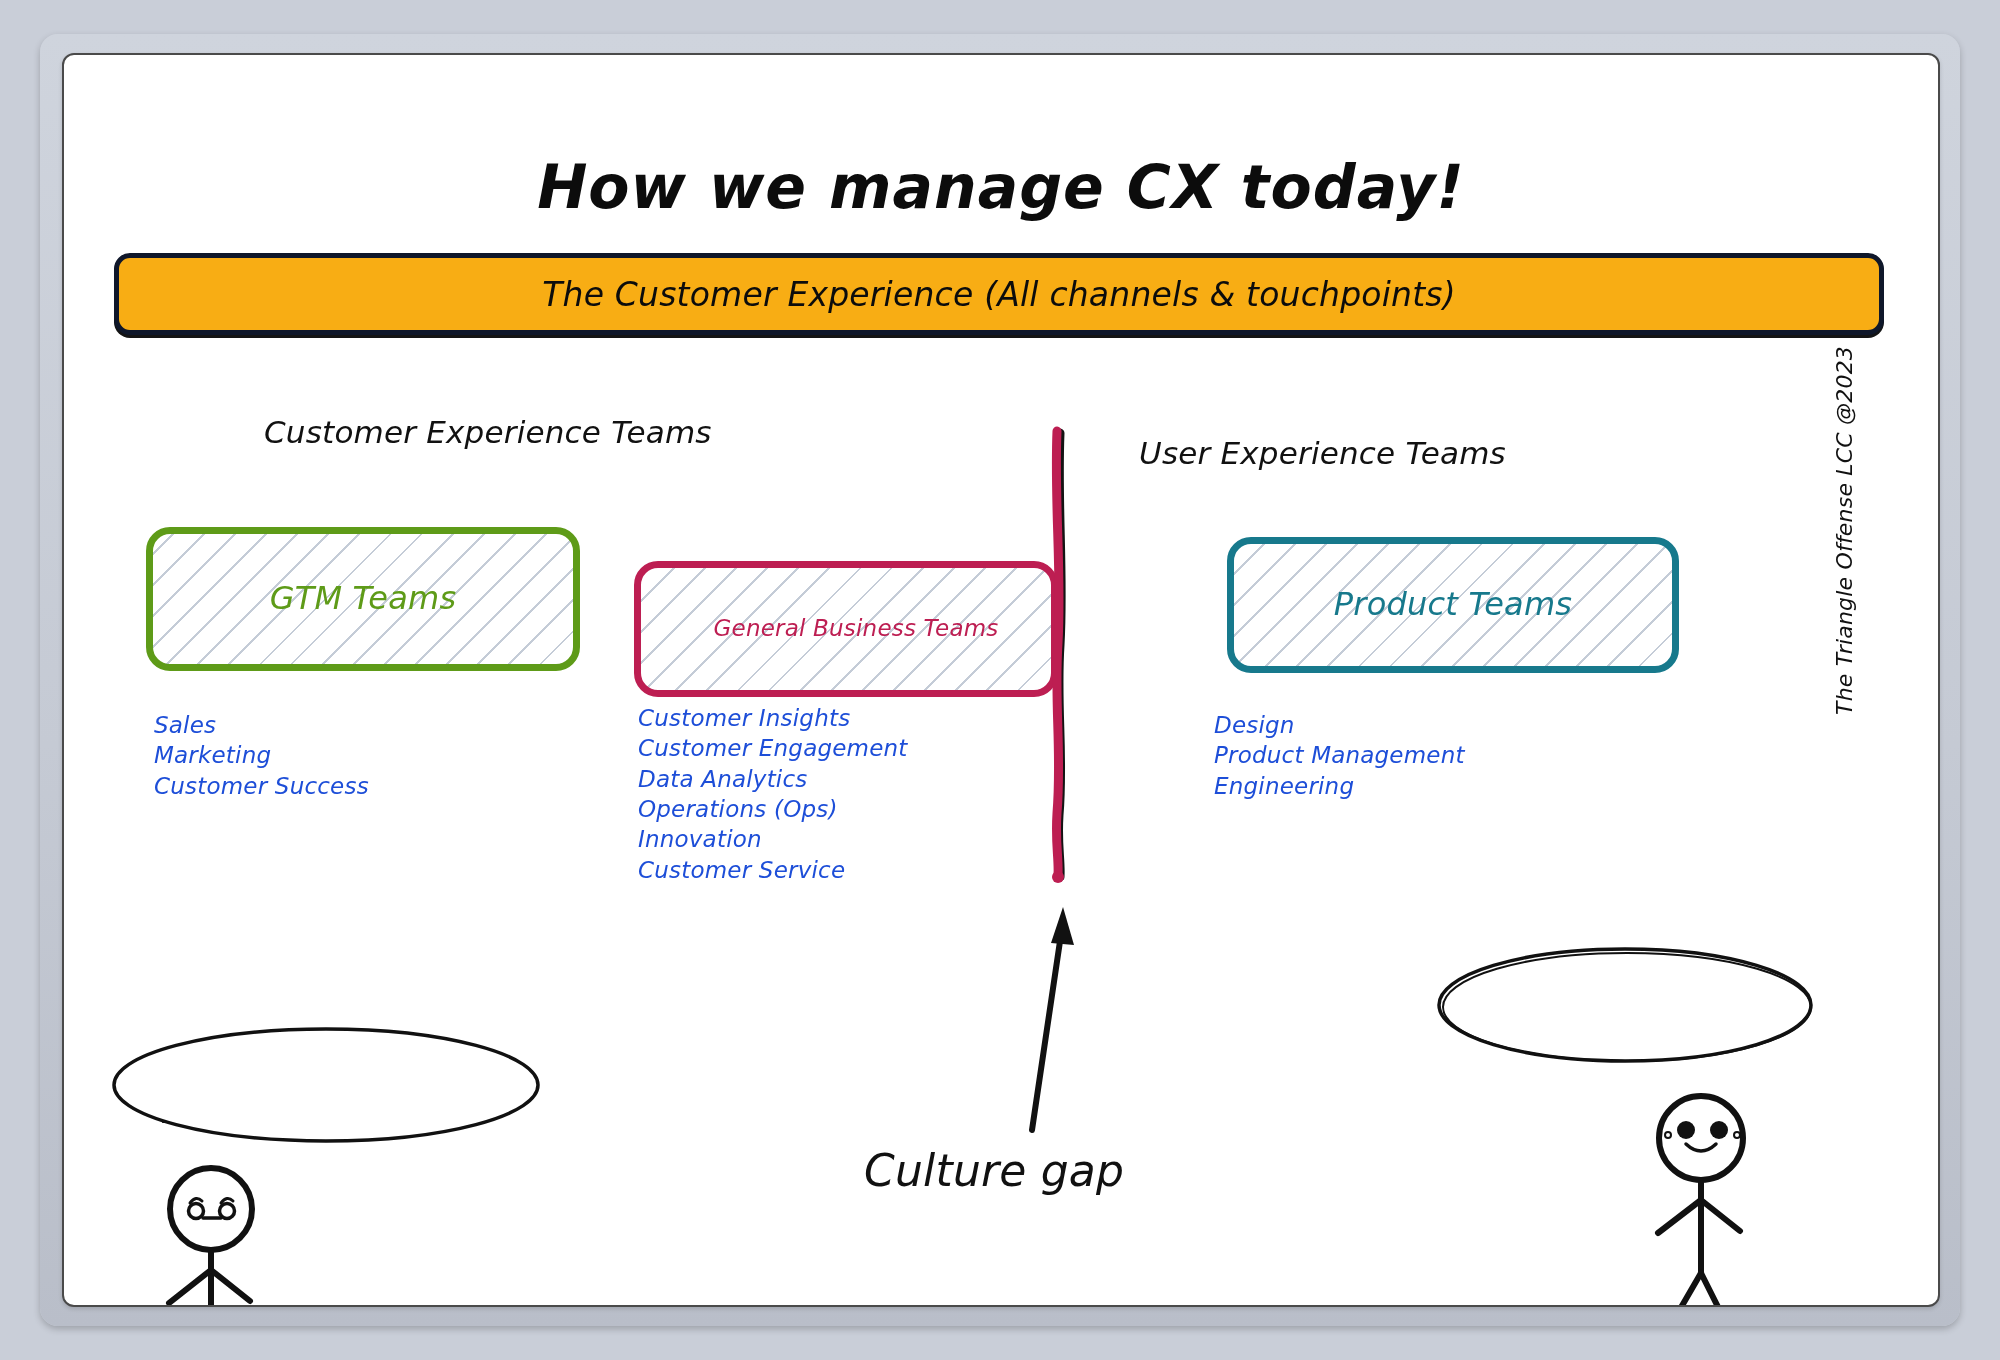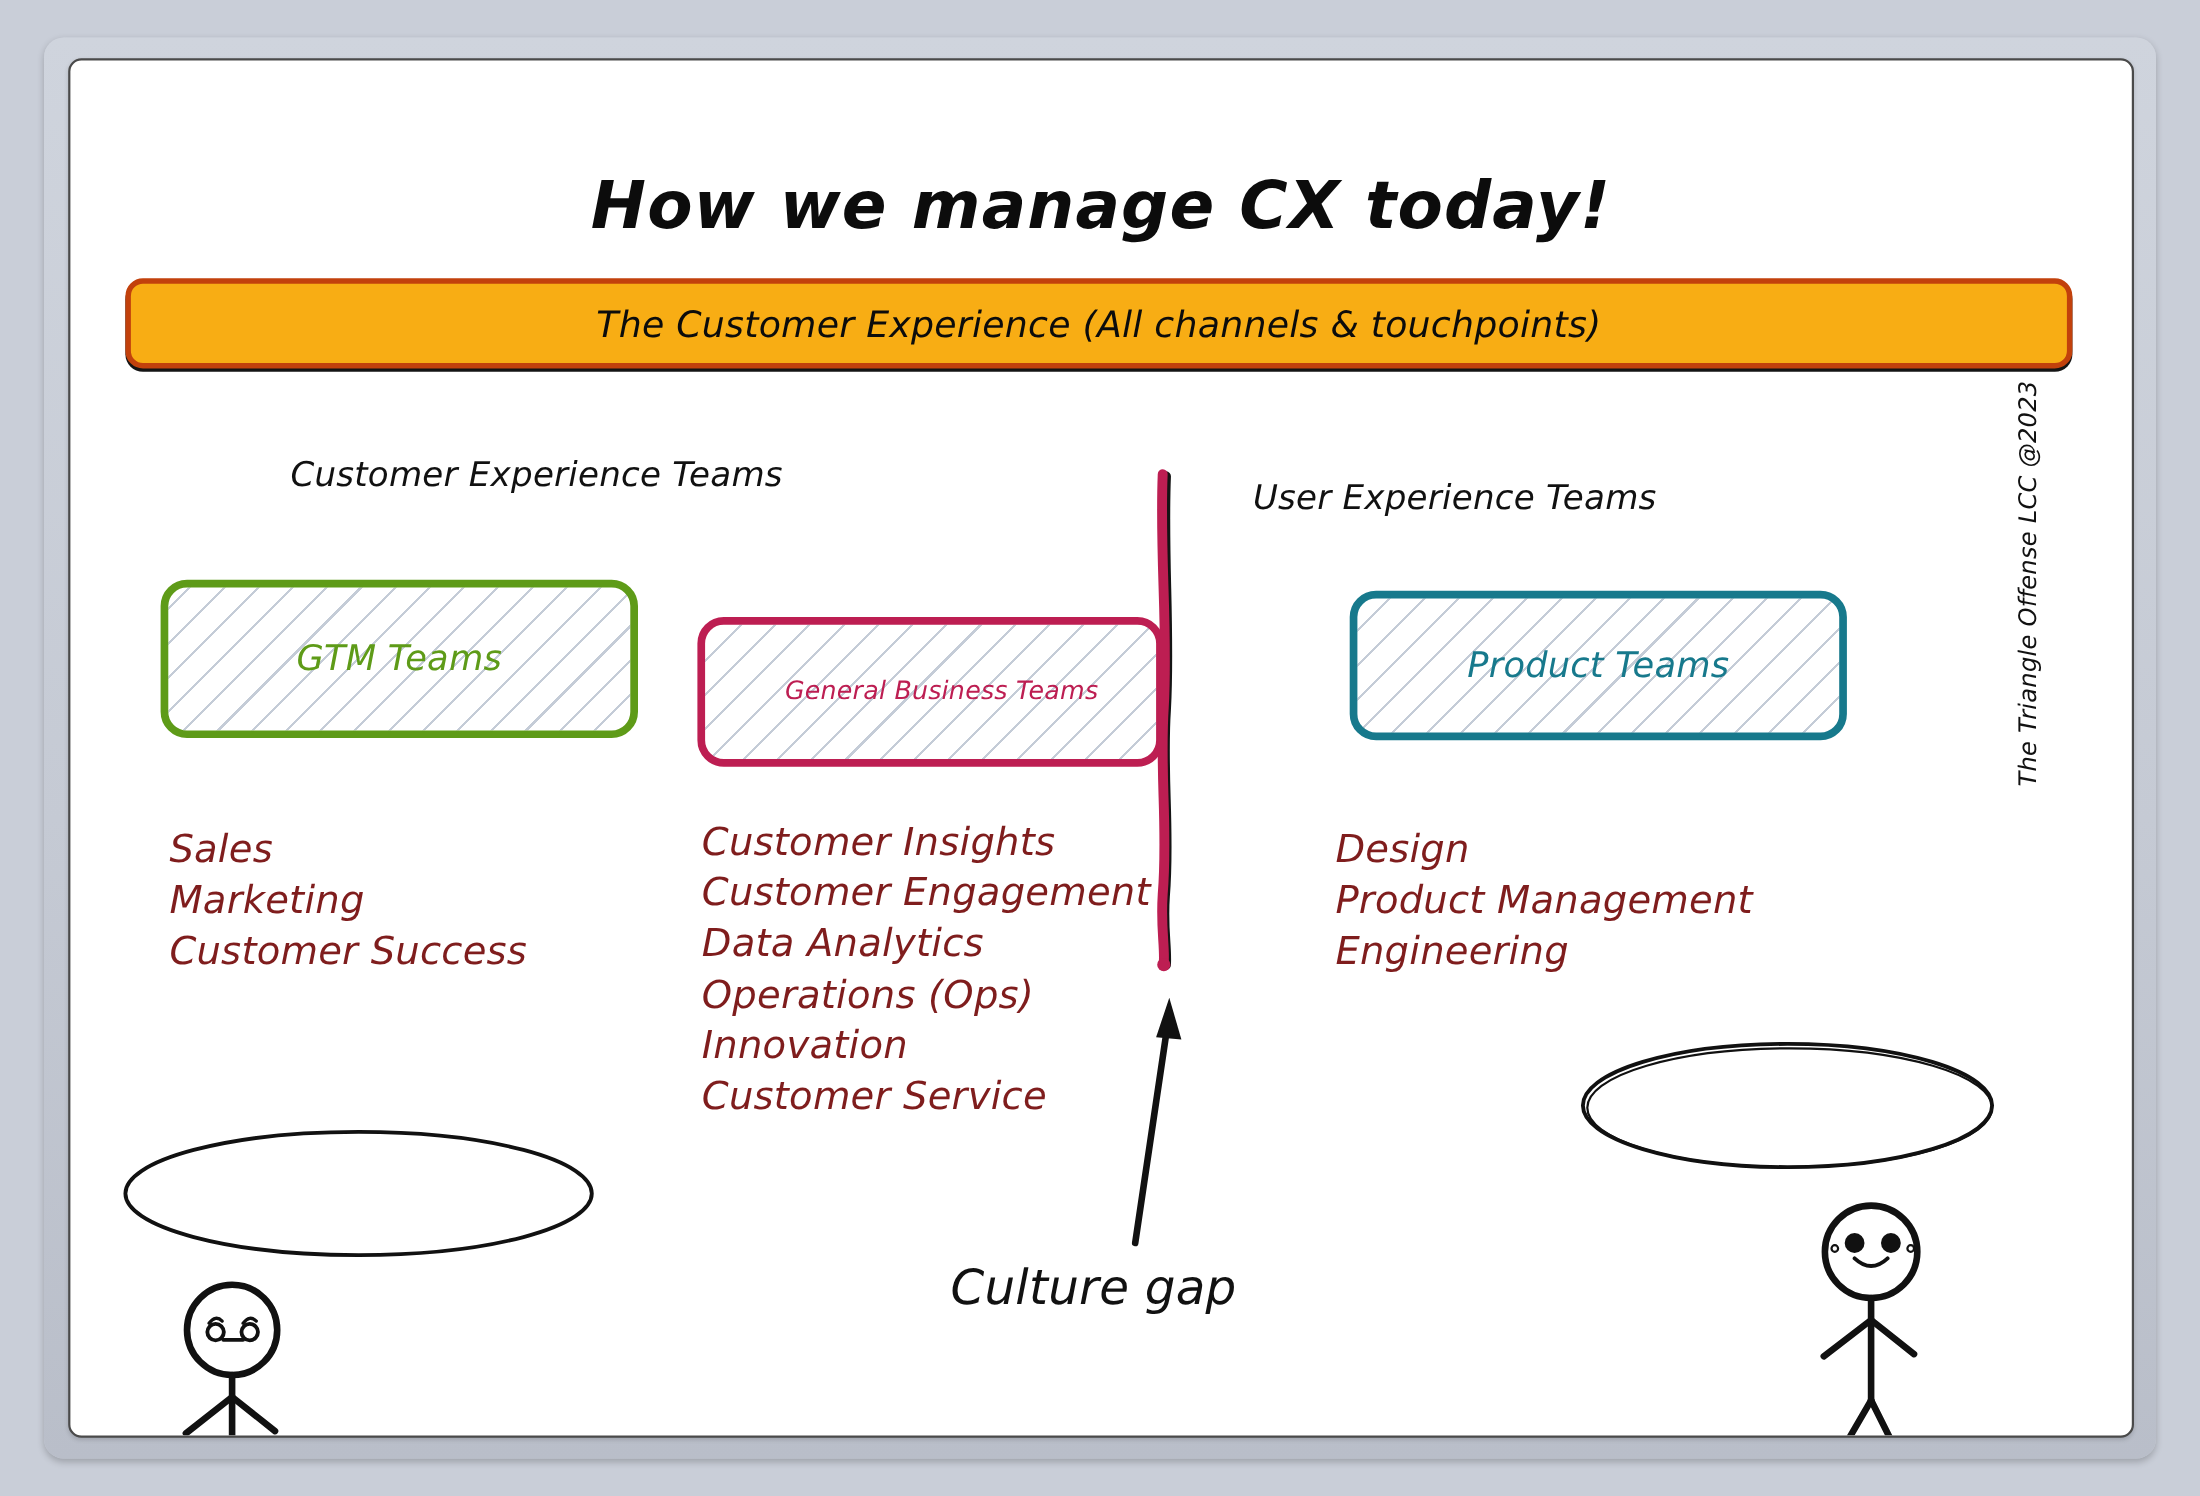--- a/index.html
+++ b/index.html
@@ -46,21 +46,21 @@
     letter-spacing:1px;
     margin-top:19px;
   }
 
   
   #cx-banner{
     position:absolute;
     left:50px;top:198px;
     width:1760px;height:72px;
     background:#f8ad14;
-    border:5px solid #c2410c;
+    border:5px solid #0f172a;
     border-radius:16px;
     display:flex;align-items:center;justify-content:center;
     font-size:33px;
     color:#0c0c0c;
     font-style:italic;
     box-shadow:0 3px 0 #141414;
   }
 
   
   .col-heading{
@@ -101,26 +101,25 @@
     padding-left:20px;
   }
   #box-prod{
     left:1143px;top:482px;width:438px;height:122px;
     border:7px solid #17798c;color:#17798c;margin-left:20px;
   }
 
   
   .team-list{
     position:absolute;
-    font-size:35px;
-    color:#7f1d1d;
+    font-size:23px;
+    color:#1d4ed8;
     line-height:1.32;
     font-style:italic;
     white-space:nowrap;
-    margin-top:40px;
   }
   #list-gtm{left:90px;top:655px;}
   #list-gbt{left:574px;top:648px;}
   #list-prod{left:1150px;top:655px;}
 
   
   #culture-gap-label{
     position:absolute;
     left:800px;top:1090px;
     font-size:44px;color:#111;

